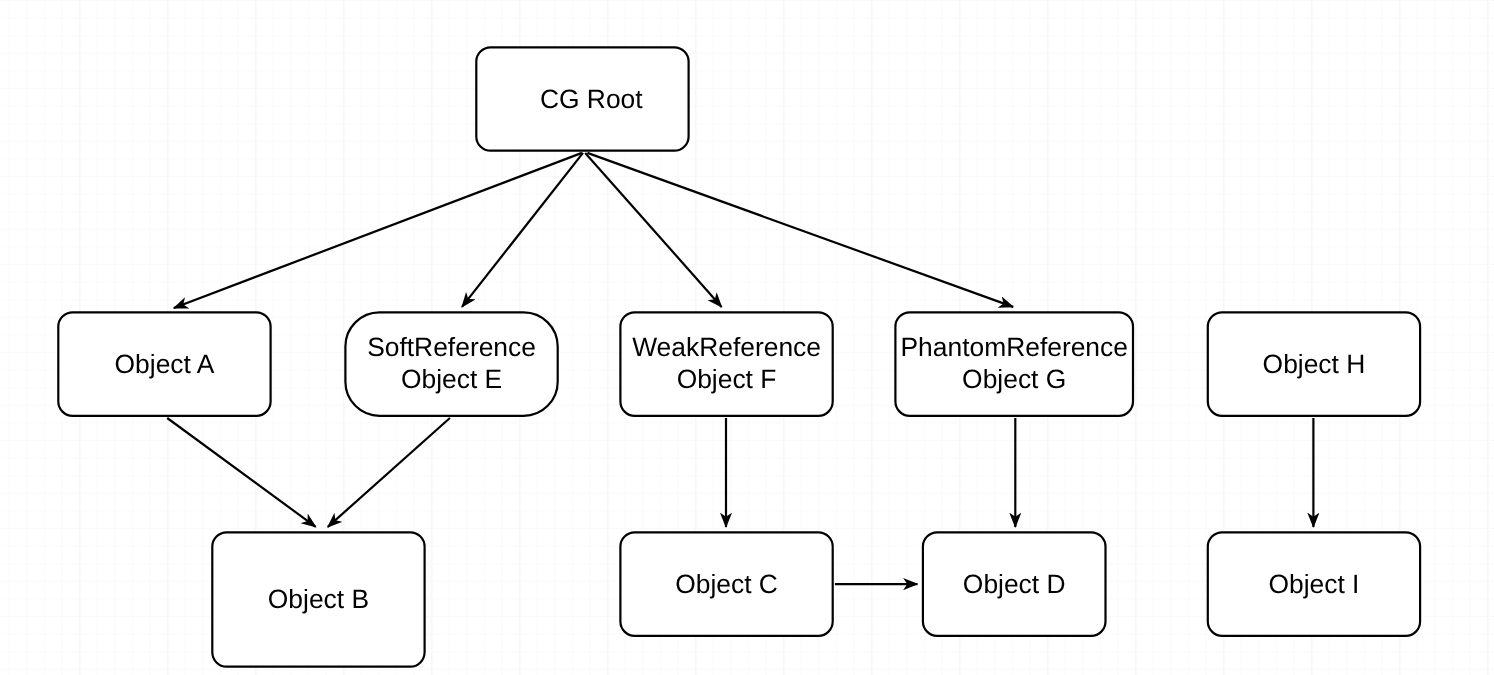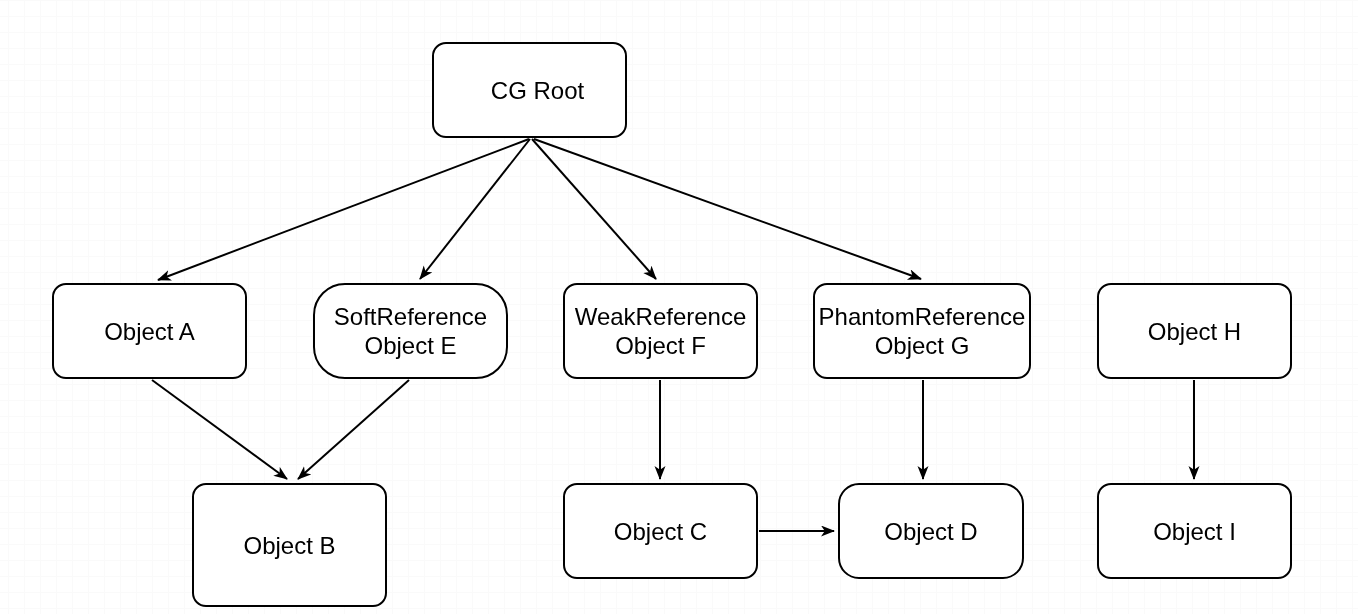--- a/index.html
+++ b/index.html
@@ -108,21 +108,21 @@
   </div>
 
   <div class="node" style="left:192px; top:483px; width:195px; height:124px;">
     <span class="label">Object B</span>
   </div>
 
   <div class="node" style="left:563px; top:483px; width:195px; height:96px;text-align:right;">
     <span class="label">Object C</span>
   </div>
 
-  <div class="node" style="left:838px; top:483px; width:186px; height:96px;border-radius:21px;">
+  <div class="node" style="left:838px; top:483px; width:168px; height:96px;">
     <span class="label">Object D</span>
   </div>
 
   <div class="node" style="left:1097px; top:483px; width:195px; height:96px;">
     <span class="label">Object I</span>
   </div>
 
 </div>
 
 </body></html>

